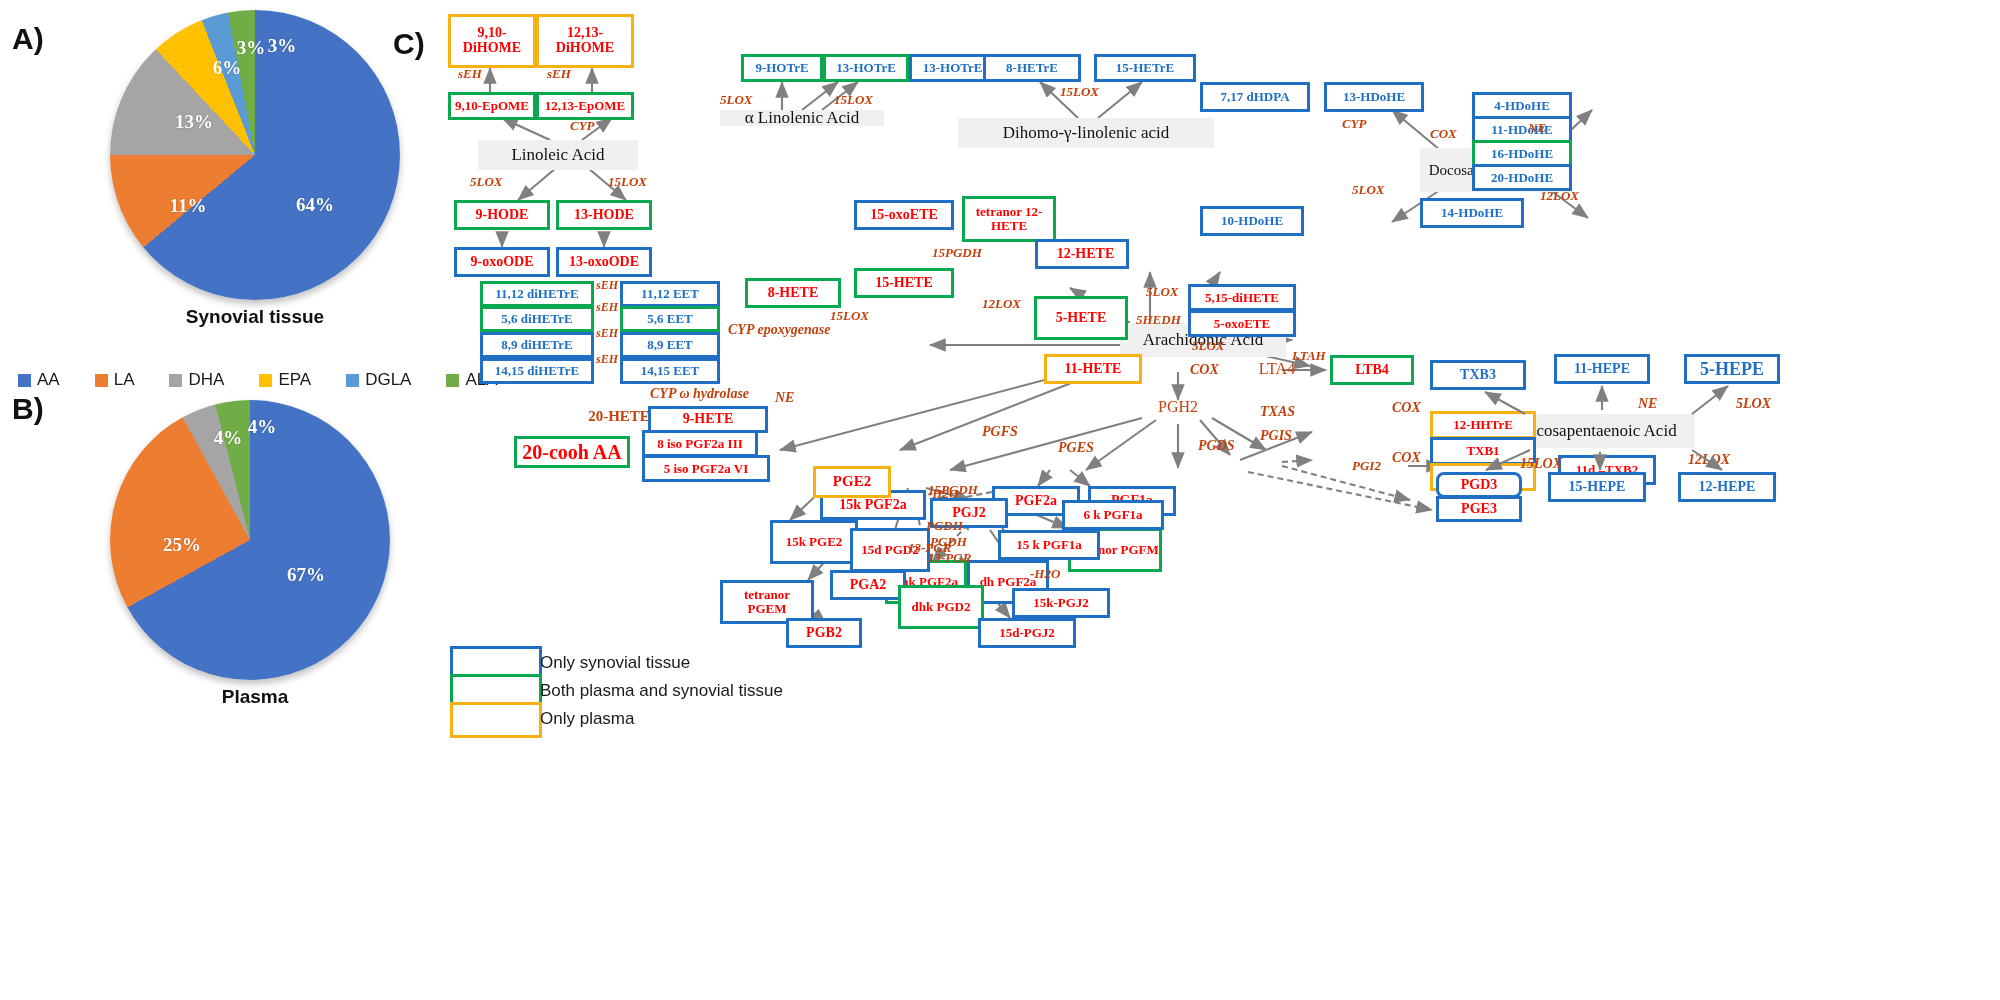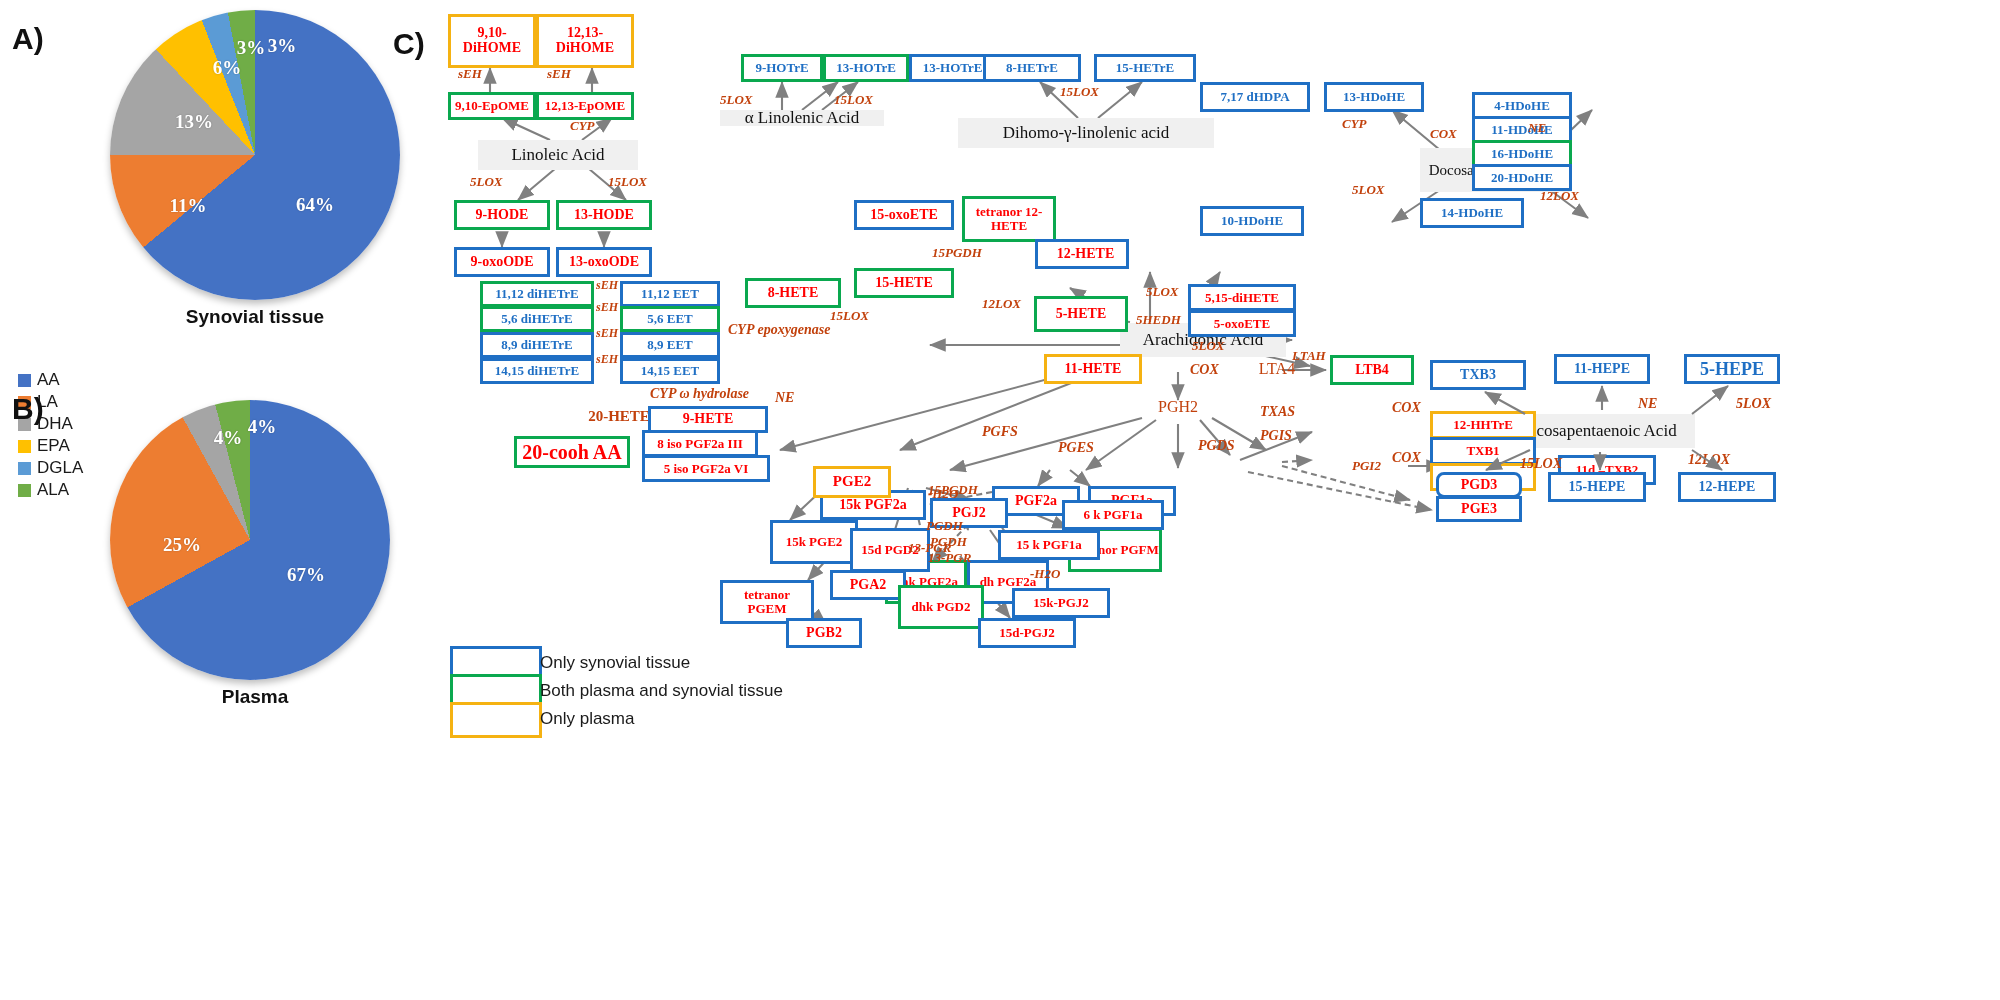--- a/index.html
+++ b/index.html
@@ -8,21 +8,21 @@
 
   .panel-label{position:absolute;font-weight:bold;font-size:30px;color:#111;font-family:"Liberation Sans",sans-serif;}
 
   
   .pie-wrap{position:absolute;}
   .pie{position:absolute;border-radius:50%;}
   .pie-title{position:absolute;text-align:center;font-weight:bold;font-size:19px;color:#111;width:100%;}
   .pie-lbl{position:absolute;color:#fff;font-weight:bold;font-size:19px;font-family:"Liberation Serif",serif;
            transform:translate(-50%,-50%);white-space:nowrap;text-shadow:0 0 2px rgba(0,0,0,.25);}
 
-  .legend{position:absolute;display:flex;align-items:flex-start;gap:2px;flex-direction:column;}
+  .legend{position:absolute;display:flex;align-items:flex-end;gap:21px;}
   .legend-item{display:flex;align-items:center;gap:6px;margin-right:14px;}
   .legend-sw{width:13px;height:13px;display:inline-block;}
   .legend-tx{font-size:17px;color:#1a1a1a;}
 
   
   #pathway{position:absolute;left:430px;top:0;width:1570px;height:1000px;}
   svg.edges{position:absolute;left:0;top:0;width:1570px;height:1000px;pointer-events:none;}
 
   .node{position:absolute;box-sizing:border-box;display:flex;align-items:center;justify-content:center;
         text-align:center;background:#fff;line-height:1.05;font-family:"Liberation Serif",serif;font-weight:bold;}
@@ -217,21 +217,21 @@
     <div class="node b-green t-blue" style="left:1042px;top:140px;width:100px;height:27px;font-size:13px;">16-HDoHE</div>
     <div class="node b-blue  t-blue" style="left:1042px;top:164px;width:100px;height:27px;font-size:13px;">20-HDoHE</div>
     <div class="node b-blue  t-blue" style="left:770px;top:206px;width:104px;height:30px;font-size:13px;">10-HDoHE</div>
     <div class="node b-blue  t-blue" style="left:990px;top:198px;width:104px;height:30px;font-size:13px;">14-HDoHE</div>
 
     <div class="node b-blue  t-red" style="left:424px;top:200px;width:100px;height:30px;font-size:14px;">15-oxoETE</div>
     <div class="node b-green t-red" style="left:532px;top:196px;width:94px;height:46px;font-size:13px;">tetranor 12-HETE</div>
     <div class="node b-green t-red" style="left:424px;top:268px;width:100px;height:30px;font-size:14px;">15-HETE</div>
     <div class="node b-blue  t-red" style="left:605px;top:239px;width:94px;height:30px;font-size:14px;padding-left:7px;">12-HETE</div>
     <div class="node b-green t-red" style="left:315px;top:278px;width:96px;height:30px;font-size:14px;">8-HETE</div>
-    <div class="node b-green t-red" style="left:604px;top:296px;width:94px;height:36px;font-size:14px;">5-HETE</div>
+    <div class="node b-green t-red" style="left:604px;top:296px;width:94px;height:44px;font-size:14px;">5-HETE</div>
     <div class="node b-blue  t-red" style="left:758px;top:284px;width:108px;height:27px;font-size:13px;">5,15-diHETE</div>
     <div class="node b-blue  t-red" style="left:758px;top:310px;width:108px;height:27px;font-size:13px;">5-oxoETE</div>
 
     <div class="node b-green t-blue" style="left:50px;top:281px;width:114px;height:26px;font-size:13px;">11,12 diHETrE</div>
     <div class="node b-green t-blue" style="left:50px;top:306px;width:114px;height:26px;font-size:13px;">5,6 diHETrE</div>
     <div class="node b-blue  t-blue" style="left:50px;top:332px;width:114px;height:26px;font-size:13px;">8,9 diHETrE</div>
     <div class="node b-blue  t-blue" style="left:50px;top:358px;width:114px;height:26px;font-size:13px;">14,15 diHETrE</div>
     <div class="node b-blue  t-blue" style="left:190px;top:281px;width:100px;height:26px;font-size:13px;">11,12 EET</div>
     <div class="node b-green t-blue" style="left:190px;top:306px;width:100px;height:26px;font-size:13px;">5,6 EET</div>
     <div class="node b-blue  t-blue" style="left:190px;top:332px;width:100px;height:26px;font-size:13px;">8,9 EET</div>

